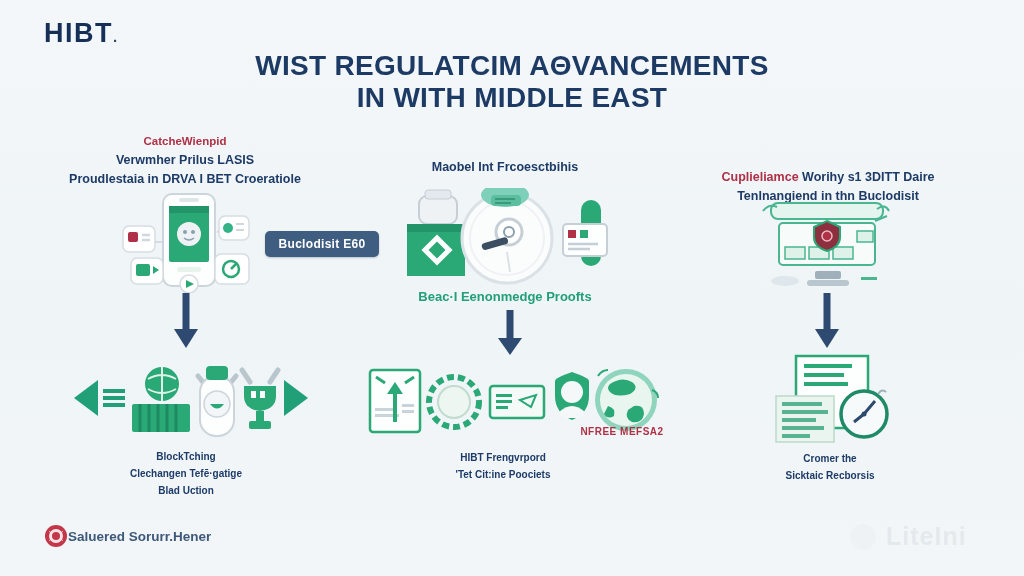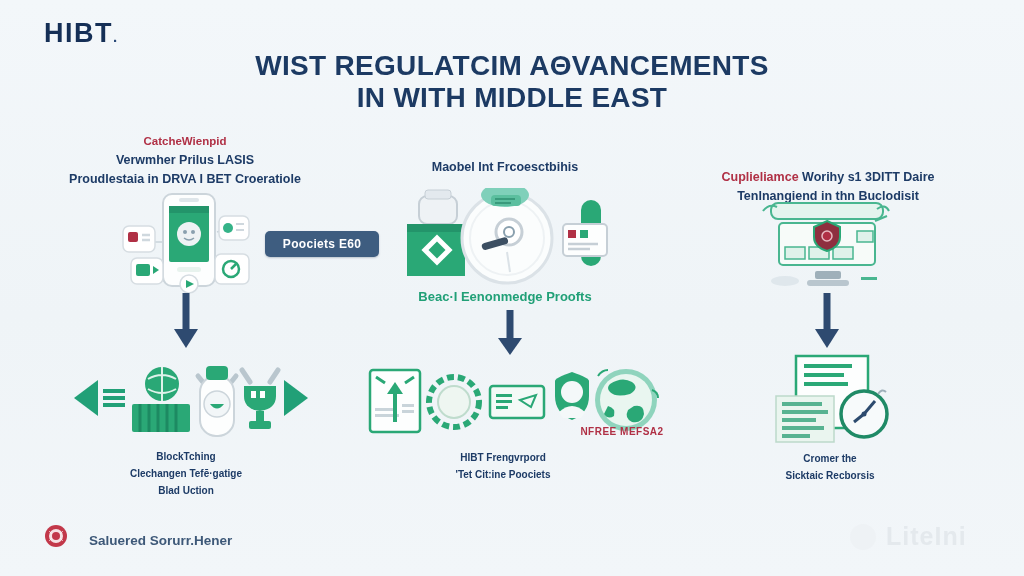--- a/index.html
+++ b/index.html
@@ -9,21 +9,21 @@
   .logo{left:44px;top:18px;font-size:27px;font-weight:800;color:#152f56;letter-spacing:1.5px;}
   .logo .dot{font-size:15px;color:#2a4a78;}
   .title{left:0;right:0;top:50px;text-align:center;color:#1c3a63;font-weight:800;font-size:28px;line-height:32px;letter-spacing:.3px;}
   .col-hdr{text-align:center;color:#1d3b66;font-weight:700;font-size:12.5px;line-height:19px;}
   .red-txt{color:#b03045;}
   .hdr-red-line{font-size:11.5px;font-weight:700;}
   .caption{text-align:center;color:#1d3b66;font-weight:700;font-size:10px;line-height:17px;}
   .green-cap{text-align:center;color:#21a077;font-weight:700;font-size:13px;}
   .btn{display:flex;align-items:center;justify-content:center;background:#3e5d80;color:#ffffff;font-size:12px;font-weight:600;border:none;border-radius:5px;box-shadow:0 1px 2px rgba(30,50,80,.25);cursor:pointer;font-family:"Liberation Sans",sans-serif;letter-spacing:.3px;}
   .red-label{text-align:center;color:#b03045;font-weight:700;font-size:10px;letter-spacing:.5px;}
-  .footer{display:flex;align-items:flex-end;gap:21px;}
+  .footer{display:flex;align-items:center;gap:0;}
   .footer-text{color:#3d5878;font-weight:600;font-size:13.5px;}
   .watermark{display:flex;align-items:center;gap:10px;opacity:1;}
   .wm-circle{width:26px;height:26px;border-radius:50%;background:#eef2f5;display:inline-block;}
   .wm-text{font-size:25px;font-weight:800;color:#e4e9ed;letter-spacing:1px;}
   svg{display:block;}
 </style>
 </head>
 <body>
 
 <div class="canvas">
@@ -66,21 +66,21 @@
     <path d="M116 77 l5 -5" stroke="#2aa876" stroke-width="2.5"></path>
     <circle cx="74" cy="92" r="9" fill="#ffffff" stroke="#d6dde2" stroke-width="1.5"></circle>
     <path d="M71 88 l8 4 -8 4 z" fill="#2aa876"></path>
   </svg>
 
   <svg class="abs" style="left:172px;top:293px;" width="28" height="56" viewBox="0 0 28 56">
     <rect x="10.5" y="0" width="7" height="38" fill="#2e4a70"></rect>
     <polygon points="2,36 26,36 14,55" fill="#2e4a70"></polygon>
   </svg>
 
-  <button class="abs btn" style="left:265px;top:231px;width:114px;height:26px;">Poociets E60</button>
+  <button class="abs btn" style="left:265px;top:231px;width:114px;height:26px;">Buclodisit E60</button>
 
   <div class="abs col-hdr" style="left:385px;top:158px;width:240px;">
     <div>Maobel Int Frcoesctbihis</div>
   </div>
 
   <svg class="abs" style="left:395px;top:188px;" width="220" height="100" viewBox="0 0 220 100">
     <rect x="24" y="8" width="38" height="28" rx="8" fill="#eef2f5" stroke="#c6cfd6" stroke-width="2"></rect>
     <rect x="30" y="2" width="26" height="9" rx="3" fill="#e3e9ee" stroke="#c6cfd6" stroke-width="1"></rect>
     <rect x="12" y="36" width="58" height="52" fill="#2aa876"></rect>
     <rect x="12" y="36" width="58" height="8" fill="#23946a"></rect>

